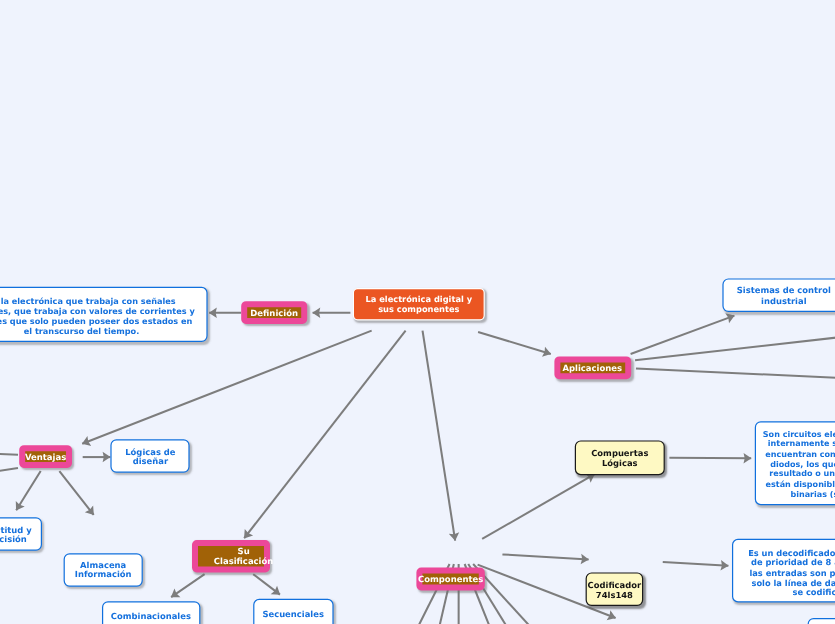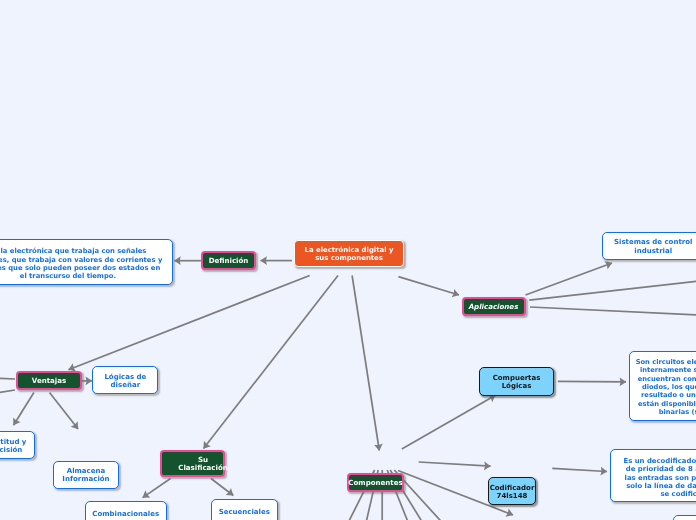--- a/index.html
+++ b/index.html
@@ -6,24 +6,24 @@
   body{width:696px;height:520px;background:#eff3fd;overflow:hidden;
        font-family:"DejaVu Sans",sans-serif;-webkit-font-smoothing:antialiased;}
   #canvas{position:relative;width:696px;height:520px;overflow:hidden;}
   svg.edges{position:absolute;left:0;top:0;width:696px;height:520px;}
   .node{position:absolute;box-sizing:border-box;display:flex;align-items:center;
         justify-content:center;text-align:center;font-weight:bold;white-space:pre-line;
         padding-top:1.6px;}
   .n-central{background:#eb5622;color:#fff;border:1px solid #fff;border-radius:4px;
         font-size:6.9px;line-height:8.3px;
         box-shadow:1.6px 1.6px 1.6px rgba(110,110,110,.5);}
-  .n-blue{background:#14532d;color:#fff;border:2px solid #ec4899;border-radius:4px;
+  .n-blue{background:#a16207;color:#fff;border:5px solid #ec4899;border-radius:4px;
         font-size:7.05px;line-height:8.3px;
         box-shadow:1.6px 1.6px 1.6px rgba(110,110,110,.5);}
-  .n-yellow{background:#7dd3fc;color:#151515;border:1.6px solid #1a1a1a;border-radius:5px;
+  .n-yellow{background:#fef9c3;color:#151515;border:1.6px solid #1a1a1a;border-radius:5px;
         font-size:7.0px;line-height:8.3px;box-shadow:1.6px 1.8px 1.6px rgba(80,80,80,.6);}
   .n-white{background:#fff;color:#1470dd;border:1.7px solid #1070de;border-radius:5px;
         font-size:7.0px;line-height:8.3px;box-shadow:1.6px 1.8px 1.6px rgba(110,110,110,.45);}
   .n-white.body{white-space:normal;}
   .b1{font-size:6.8px;padding:6px 6.9px 2px;}
   .b2{font-size:6.7px;padding:5.3px 4.2px 2.7px;}
   .b3{font-size:6.9px;padding:6.5px 10px 1.5px;}
 </style>
 </head>
 <body>
@@ -66,26 +66,26 @@
   </g>
 </svg>
 
 <div class="node n-central" style="left:294px;top:240px;width:110px;height:27px;">La electrónica digital y
 sus componentes</div>
 
 <div class="node n-blue" style="left:201px;top:251px;width:55px;height:18.5px;">Definición</div>
 
 <div class="node n-white body b1" style="left:-36.75px;top:239.3px;width:209.4px;height:45.3px;">Es la electrónica que trabaja con señales digitales, que trabaja con valores de corrientes y voltajes que solo pueden poseer dos estados en el transcurso del tiempo.</div>
 
-<div class="node n-blue" style="left:461.5px;top:297px;width:64px;height:18.5px;font-style:italic;">Aplicaciones</div>
+<div class="node n-blue" style="left:461.5px;top:297px;width:64px;height:18.5px;">Aplicaciones</div>
 
 <div class="node n-white" style="left:602px;top:231.8px;width:102.4px;height:28px;">Sistemas de control
 industrial</div>
 
-<div class="node n-blue" style="left:16px;top:371px;width:66px;height:18.5px;">Ventajas</div>
+<div class="node n-blue" style="left:16px;top:371px;width:44px;height:18.5px;">Ventajas</div>
 
 <div class="node n-white" style="left:92.3px;top:366.4px;width:66.1px;height:27.8px;">Lógicas de
 diseñar</div>
 
 <div class="node n-white" style="left:-26.1px;top:431.2px;width:60.8px;height:28px;">Exactitud y
 precisión</div>
 
 <div class="node n-white" style="left:53.4px;top:432.5px;width:65.2px;height:28px;margin-top:28px;">Almacena
 Información</div>
 

